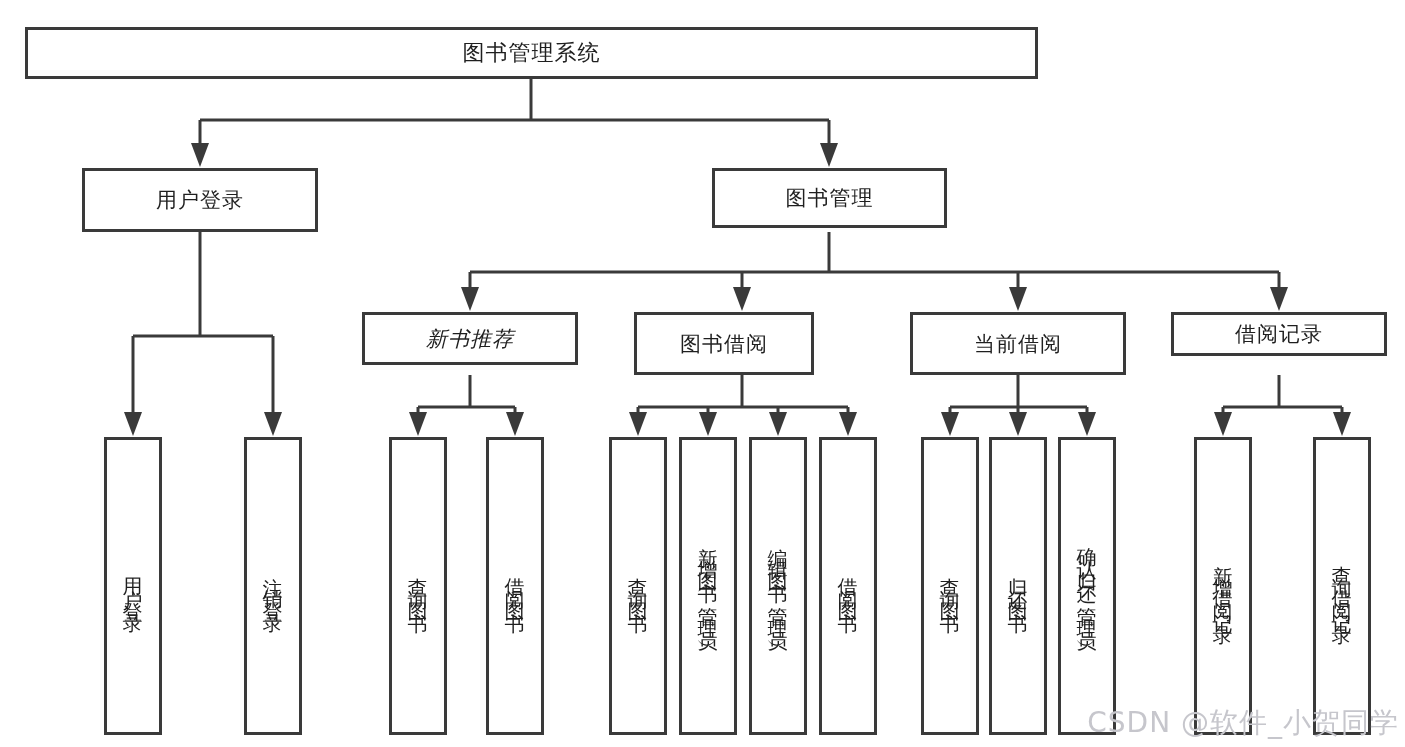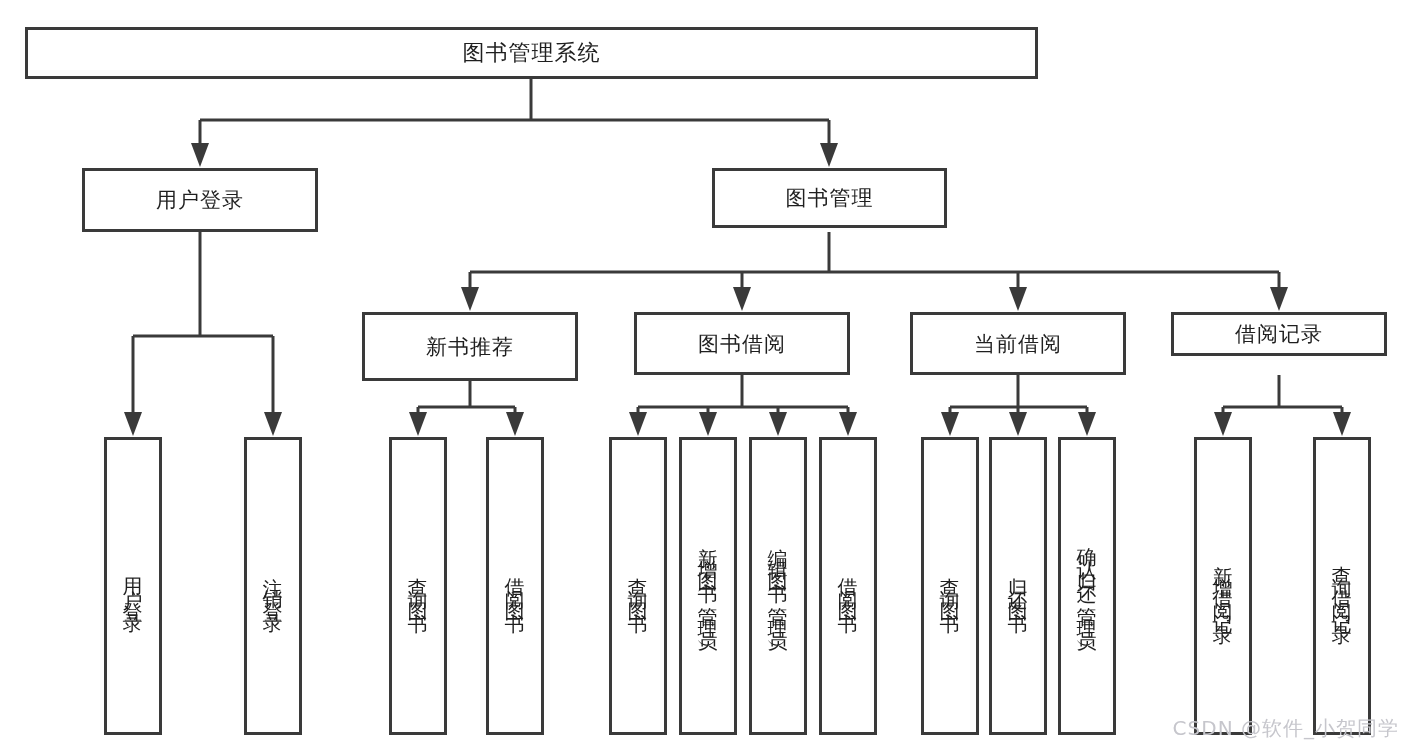--- a/index.html
+++ b/index.html
@@ -44,21 +44,21 @@
     font-size: 20px;
     letter-spacing: 12px;
     line-height: 1;
     white-space: nowrap;
     color: #1f1f1f;
   }
   .watermark {
     position: absolute;
     right: 6px;
     bottom: 5px;
-    font-size: 20px;
+    font-size: 28px;
     color: #c6c6cc;
     letter-spacing: 1px;
     z-index: 5;
     user-select: none;
   }
 </style>
 </head>
 <body>
 
 <div class="stage">
@@ -136,24 +136,24 @@
     <span>图书管理系统</span>
   </div>
 
   <div class="node h" style="left:82px; top:168px; width:236px; height:64px;">
     <span>用户登录</span>
   </div>
   <div class="node h" style="left:712px; top:168px; width:235px; height:60px;">
     <span>图书管理</span>
   </div>
 
-  <div class="node h" style="left:362px; top:312px; width:216px; height:69px;">
+  <div class="node h" style="left:362px; top:312px; width:216px; height:53px;font-style:italic;">
     <span>新书推荐</span>
   </div>
-  <div class="node h" style="left:634px; top:312px; width:216px; height:63px;">
+  <div class="node h" style="left:634px; top:312px; width:180px; height:63px;">
     <span>图书借阅</span>
   </div>
   <div class="node h" style="left:910px; top:312px; width:216px; height:63px;">
     <span>当前借阅</span>
   </div>
   <div class="node h" style="left:1171px; top:312px; width:216px; height:44px;">
     <span>借阅记录</span>
   </div>
 
   <div class="node leaf" style="left:104px;">

